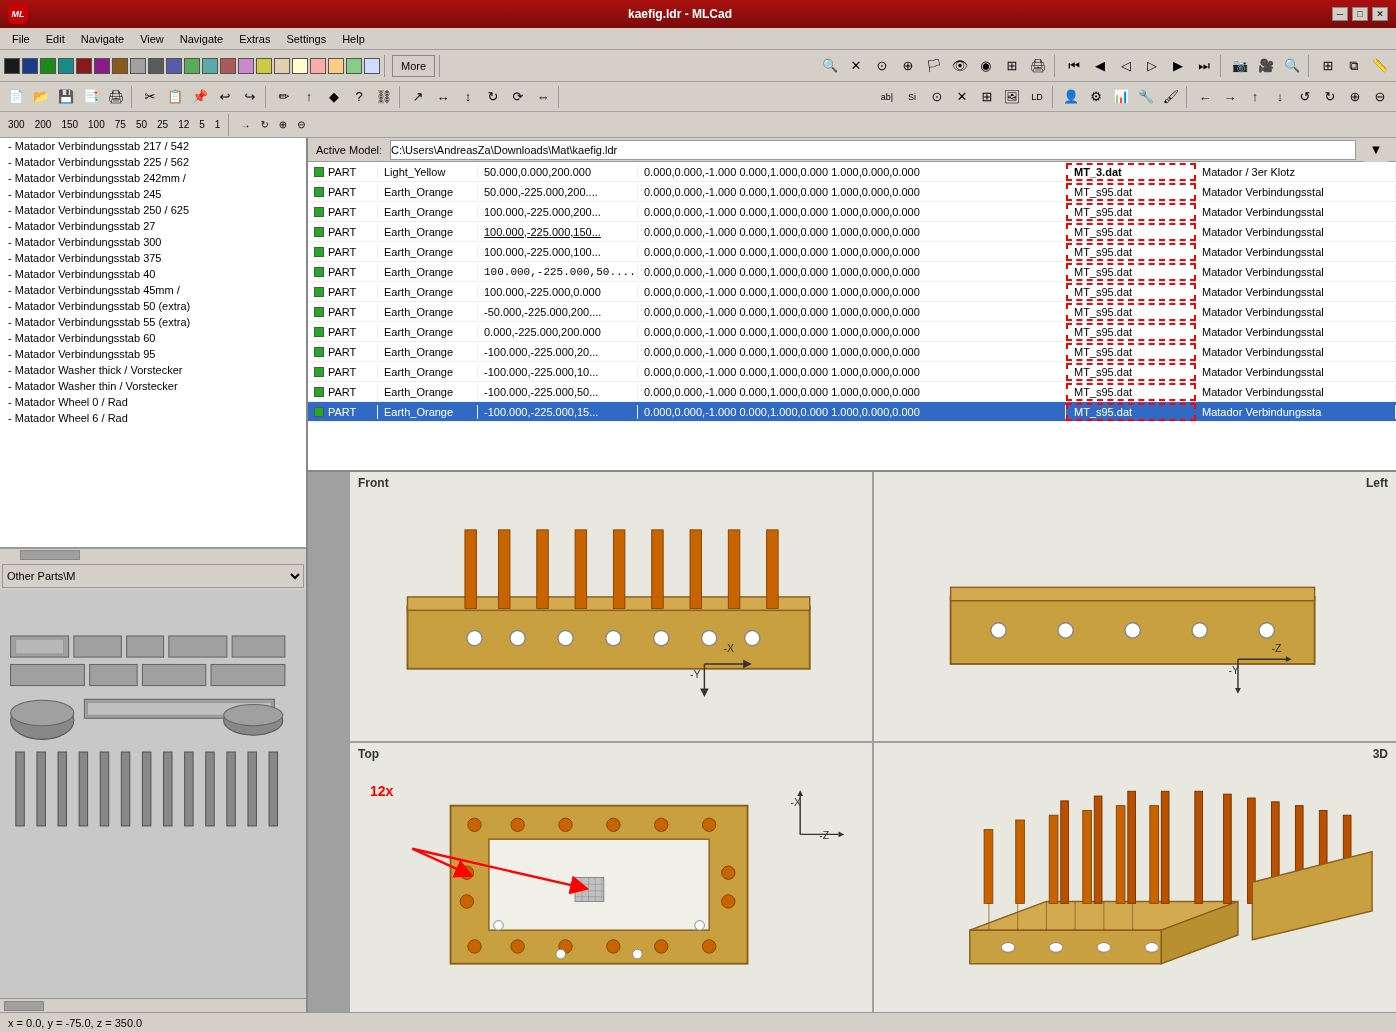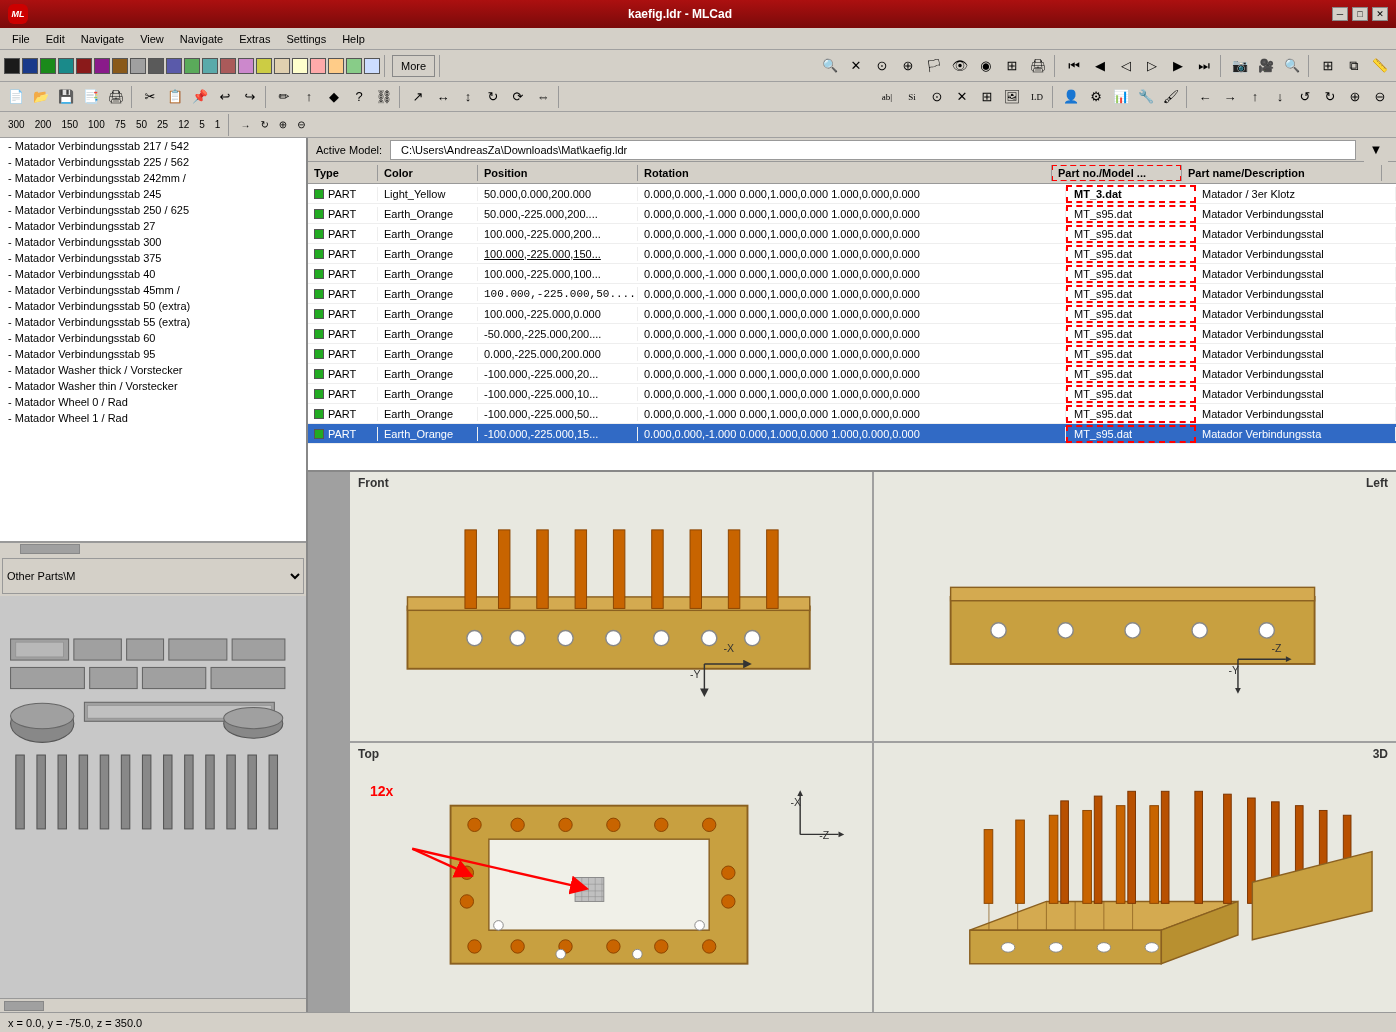--- a/index.html
+++ b/index.html
@@ -72,21 +72,21 @@
     #parts-list {
       flex: 1;
       background: white;
       overflow-y: auto;
       border-bottom: 1px solid #999;
     }
     .parts-list-item { padding: 2px 8px; cursor: pointer; white-space: nowrap; overflow: hidden; text-overflow: ellipsis; font-size: 11px; }
 
     #parts-scrollbar-h { height: 14px; background: #d4d0c8; display: flex; align-items: center; border-top: 1px solid #999; }
 
-    #category-select { width: 100%; height: 36px; background: #d4d0c8; border: 1px solid #999; font-size: 11px; }
+    #category-select { width: 100%; height: 24px; background: #d4d0c8; border: 1px solid #999; font-size: 11px; }
 
     #parts-preview {
       flex: 1;
       background: #c8c8c8;
       overflow: hidden;
       position: relative;
     }
 
     
     #right-panel {
@@ -97,21 +97,21 @@
     
     #active-model-bar {
       height: 24px;
       background: #d4d0c8;
       display: flex; align-items: center;
       padding: 0 8px;
       border-bottom: 1px solid #999;
       gap: 8px;
     }
     #active-model-bar .label { font-size: 11px; }
-    #active-model-bar input { flex: 1; height: 20px; border: 1px solid #999; font-size: 11px; padding: 0 10px; background: white; }
+    #active-model-bar input { flex: 1; height: 20px; border: 1px solid #999; font-size: 11px; padding: 0 0; background: white; }
 
     
     #parts-table-container {
       height: 310px;
       background: white;
       border-bottom: 2px solid #888;
       overflow: hidden;
       display: flex; flex-direction: column;
     }
 
@@ -292,21 +292,21 @@
   <div class="tb-btn">?</div>
   <div class="tb-btn">⛓</div>
   <div class="tb-sep"></div>
   <div class="tb-btn">↗</div>
   <div class="tb-btn">↔</div>
   <div class="tb-btn">↕</div>
   <div class="tb-btn">↻</div>
   <div class="tb-btn">⟳</div>
   <div class="tb-btn">⇔</div>
   <div class="tb-sep"></div>
-  <div style="margin-left:auto; display:flex; gap:1px; align-items:center;font-family:Liberation Serif, serif;">
+  <div style="margin-left:auto; display:flex; gap:1px; align-items:center;">
     <div class="tb-btn" style="font-size:9px;">ab|</div>
     <div class="tb-btn" style="font-size:9px;">Si</div>
     <div class="tb-btn">⊙</div>
     <div class="tb-btn">✕</div>
     <div class="tb-btn">⊞</div>
     <div class="tb-btn">🖼</div>
     <div class="tb-btn" style="font-size:9px;">LD</div>
     <div class="tb-sep"></div>
     <div class="tb-btn">👤</div>
     <div class="tb-btn">⚙</div>
@@ -357,21 +357,21 @@
         <div class="parts-list-item">- Matador Verbindungsstab 375</div>
         <div class="parts-list-item">- Matador Verbindungsstab 40</div>
         <div class="parts-list-item">- Matador Verbindungsstab 45mm /</div>
         <div class="parts-list-item">- Matador Verbindungsstab 50 (extra)</div>
         <div class="parts-list-item">- Matador Verbindungsstab 55 (extra)</div>
         <div class="parts-list-item">- Matador Verbindungsstab 60</div>
         <div class="parts-list-item">- Matador Verbindungsstab 95</div>
         <div class="parts-list-item">- Matador Washer thick / Vorstecker</div>
         <div class="parts-list-item">- Matador Washer thin / Vorstecker</div>
         <div class="parts-list-item">- Matador Wheel 0 / Rad</div>
-        <div class="parts-list-item">- Matador Wheel 1 / Rad</div>
+        <div class="parts-list-item">- Matador Wheel 6 / Rad</div>
       </div>
     <div id="parts-scrollbar-h">
       <div style="width:60px; height:10px; background:#a0a0a0; margin-left:20px; border:1px solid #888;"></div>
     </div>
     <div style="display:flex; align-items:center; padding:2px;">
       <select id="category-select">
         <option>Other Parts\M</option>
       </select>
     </div>
     <div id="parts-preview">
@@ -420,32 +420,20 @@
 
   <div id="right-panel">
 
     <div id="active-model-bar">
       <span class="label">Active Model:</span>
       <input type="text" readonly="" value="C:\Users\AndreasZa\Downloads\Mat\kaefig.ldr" style="">
       <div class="tb-btn">▼</div>
     </div>
 
     <div id="parts-table-container">
-      <div id="table-header">
-        <div class="th" style="width:70px;">Type</div>
-        <div class="th" style="width:100px;">Color</div>
-        <div class="th" style="width:160px;">Position</div>
-        <div class="th" style="flex:1;">Rotation</div>
-        <div class="th" style="width:130px; position:relative;">
-          Part no./Model ...
-          <div style="position:absolute; top:-1px; left:-1px; right:-1px; bottom:-1px; border:2px dashed red; pointer-events:none;"></div>
-        </div>
-        <div class="th" style="width:200px;">Part name/Description</div>
-        <div style="width:14px;"></div>
-      </div>
       <div id="table-body">
       <div class="tr">
             <div class="td has-dot" style="width: 70px;"><span class="color-dot" style="background: rgb(34, 170, 34);"></span>PART</div>
             <div class="td" style="width: 100px;">Light_Yellow</div>
             <div class="td" style="width: 160px;">50.000,0.000,200.000</div>
             <div class="td" style="flex: 1 1 0%;">0.000,0.000,-1.000 0.000,1.000,0.000 1.000,0.000,0.000</div>
             <div class="td" style="width: 130px; position: relative; border: 2px dashed red; font-weight: bold;">MT_3.dat</div>
             <div class="td" style="width: 200px;">Matador / 3er Klotz</div>
           </div>
           <div class="tr">

